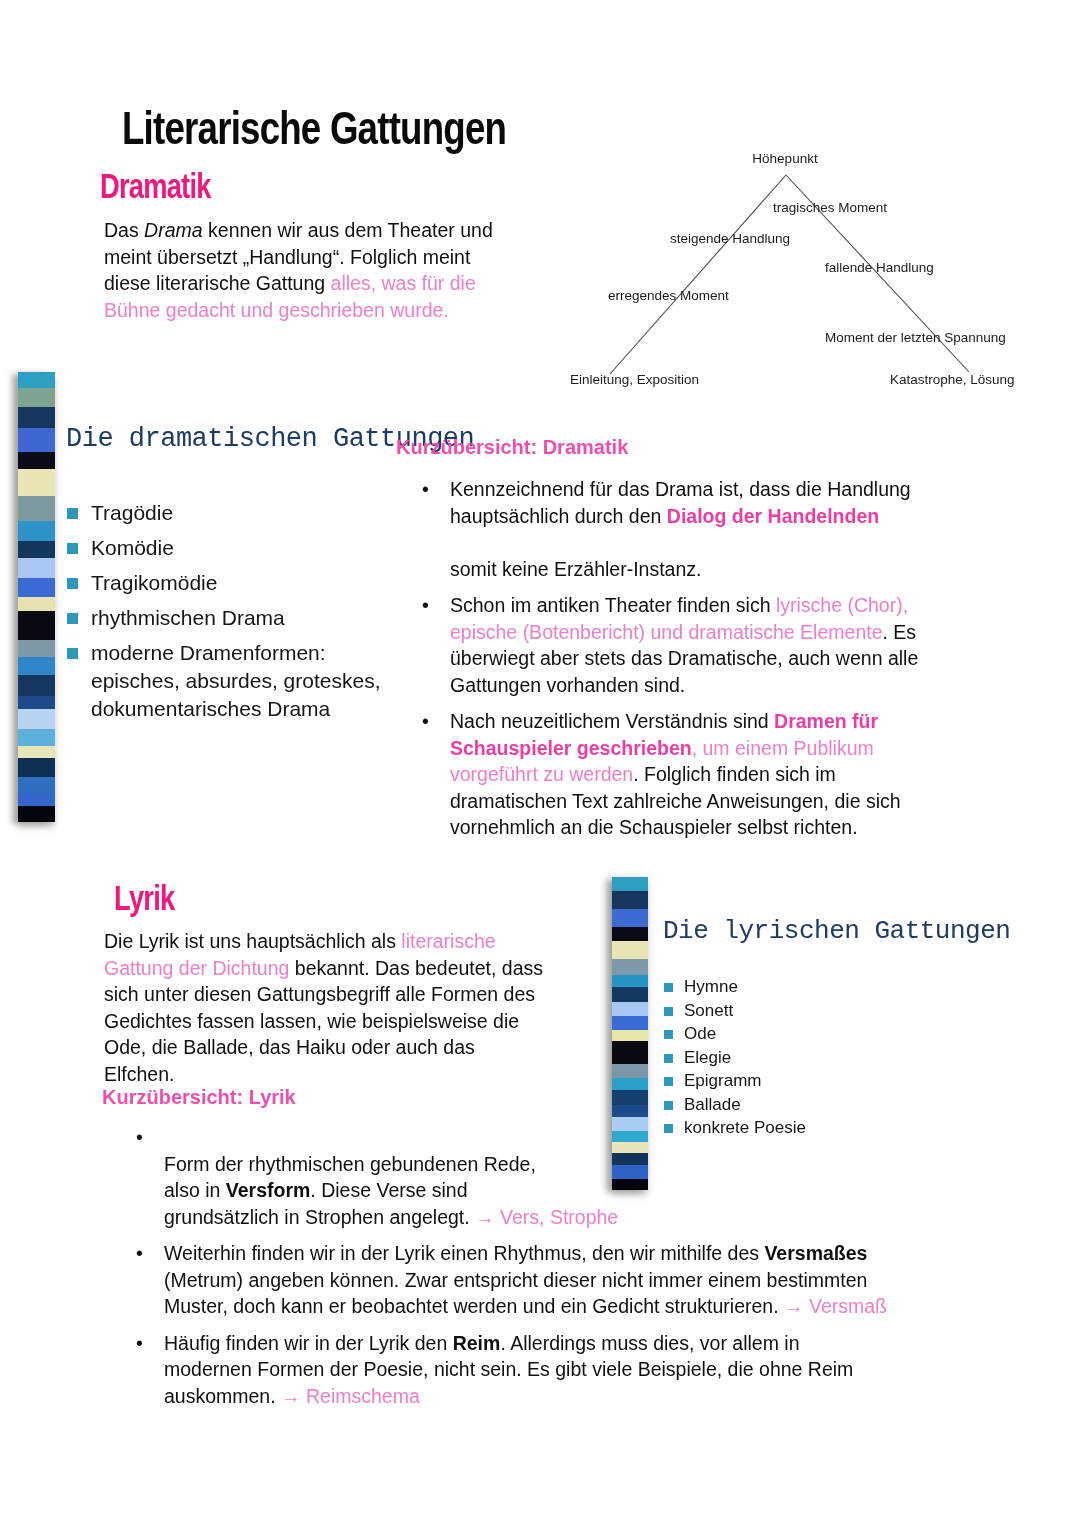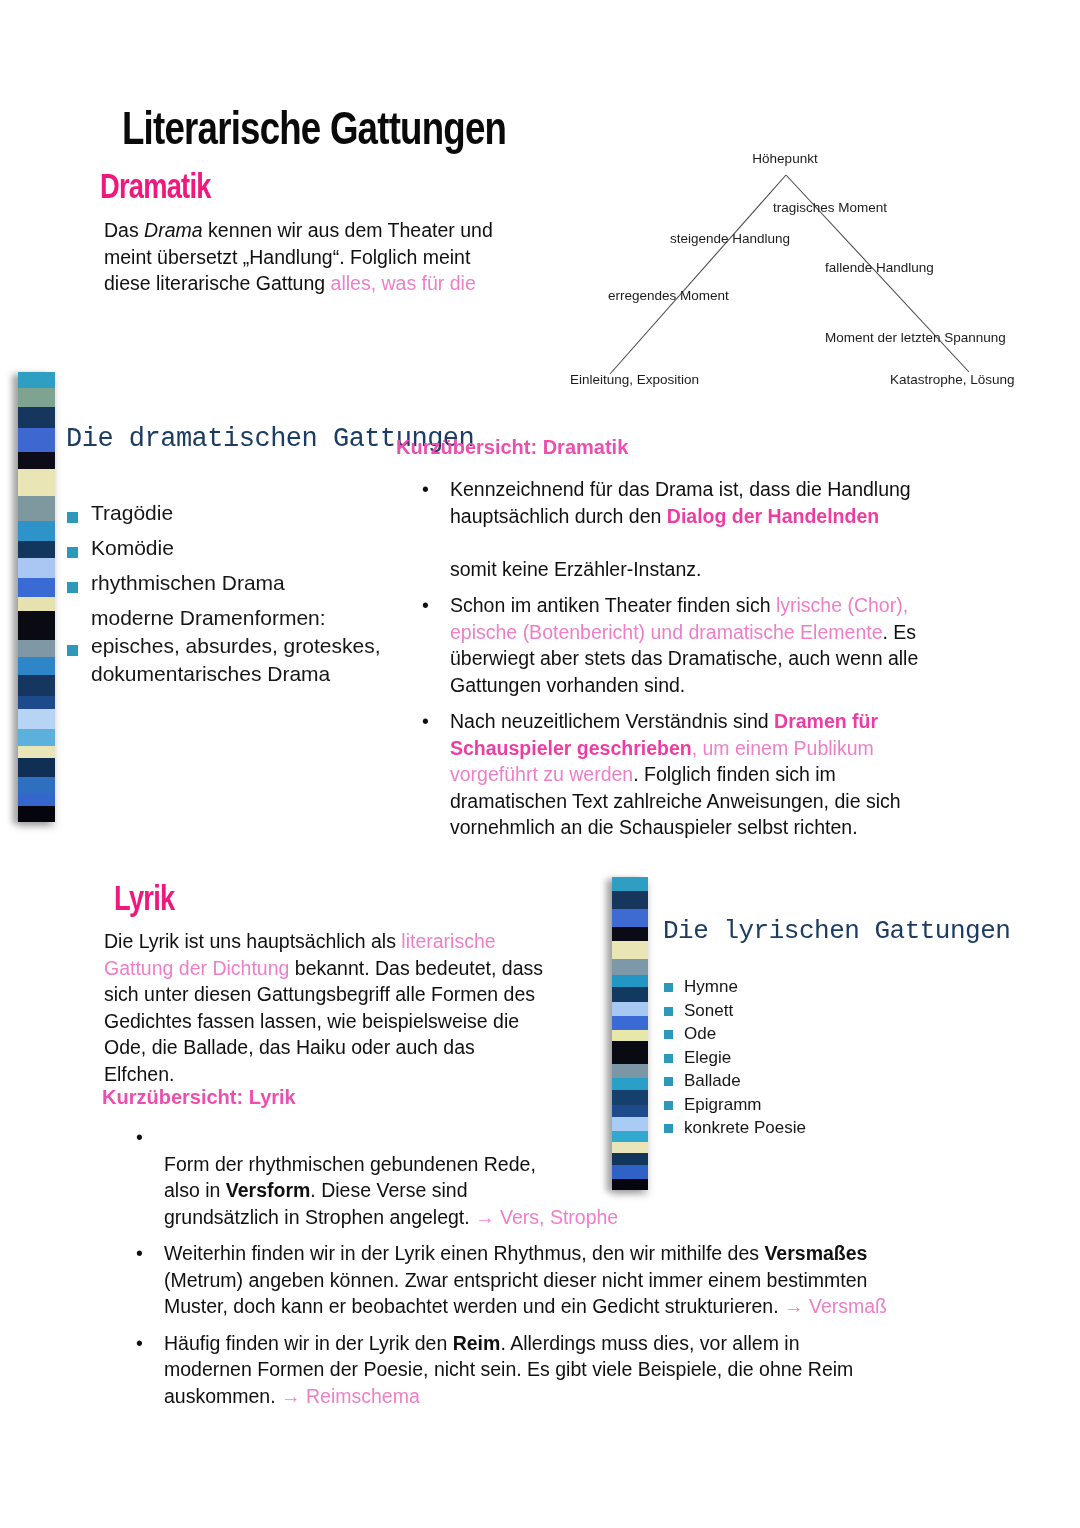--- a/index.html
+++ b/index.html
@@ -18,21 +18,21 @@
   .kurz { font-size:20px; font-weight:bold; color:var(--kurz-pink); white-space:nowrap; }
 
   .slide-head { font-family:Liberation Mono, monospace; color:var(--heading-navy); letter-spacing:-0.5px; white-space:nowrap; }
   .slide-head.left  { font-size:27px; }
   .slide-head.right { font-size:26px; }
 
   ul { list-style:none; }
 
   .slide-list li { display:flex; align-items:flex-start; }
   .slide-list.left  { width:350px; font-size:21px; line-height:28px; color:#161616; }
-  .slide-list.left  li { margin-bottom:7px;align-items:center; }
+  .slide-list.left  li { margin-bottom:7px; }
   .slide-list.left  .sq { width:11px; height:11px; margin:9px 13px 0 0; }
   .slide-list.right { width:300px; font-size:17px; line-height:22.5px; color:#161616; }
   .slide-list.right li { margin-bottom:1px; }
   .slide-list.right .sq { width:9px; height:9px; margin:7px 11px 0 0; }
   .sq { background:var(--bullet-teal); flex:none; }
 
   .bullets li { display:flex; margin-bottom:10px; }
   .bullets .dot { width:28px; flex:none; font-size:19.5px; line-height:26.5px; }
   .bullets .btxt { flex:1; }
 
@@ -54,21 +54,21 @@
 <div class="page">
 
   <div class="abs" style="left:122px; top:100px;">
     <div class="headline page-title">Literarische Gattungen</div>
   </div>
 
   <div class="abs" style="left:100px; top:166px;">
     <div class="headline sec-head">Dramatik</div>
   </div>
 
-  <div class="abs body-text" style="left:104px; top:217px; width:470px;"><span>Das </span><span class="seg-i">Drama</span><span> kennen wir aus dem Theater und</span><br><span>meint übersetzt „Handlung“. Folglich meint</span><br><span>diese literarische Gattung </span><span class="seg-pink">alles, was für die</span><br></div>
+  <div class="abs body-text" style="left:104px; top:217px; width:470px;"><span>Das </span><span class="seg-i">Drama</span><span> kennen wir aus dem Theater und</span><br><span>meint übersetzt „Handlung“. Folglich meint</span><br><span>diese literarische Gattung </span><span class="seg-pink">alles, was für die</span><br><span class="seg-pink">Bühne gedacht und geschrieben wurde.</span></div>
 
   <svg class="abs" style="left:553px; top:135px;" width="480" height="262" viewBox="0 0 480 262">
       <line x1="233" y1="40" x2="57" y2="239" class="pyramid-line"></line>
       <line x1="233" y1="40" x2="416" y2="237" class="pyramid-line"></line>
       <text x="232" y="28" text-anchor="middle" class="pyramid-label">Höhepunkt</text>
       <text x="220" y="77" class="pyramid-label">tragisches Moment</text>
       <text x="117" y="108" class="pyramid-label">steigende Handlung</text>
       <text x="272" y="137" class="pyramid-label">fallende Handlung</text>
       <text x="55" y="165" class="pyramid-label">erregendes Moment</text>
       <text x="272" y="207" class="pyramid-label">Moment der letzten Spannung</text>
@@ -110,20 +110,24 @@
       <li>
         <span class="sq"></span>
         <span class="txt">Tragödie</span>
       </li>
 
       <li>
         <span class="sq"></span>
         <span class="txt">Komödie</span>
       </li>
 
+      <li>
+        <span class="sq"></span>
+        <span class="txt">Tragikomödie</span>
+      </li>
 
 
       <li>
         <span class="sq"></span>
         <span class="txt">rhythmischen Drama</span>
       </li>
 
       <li>
         <span class="sq"></span>
         <span class="txt">moderne Dramenformen: episches, absurdes, groteskes, dokumentarisches Drama</span>
@@ -197,28 +201,28 @@
         <span class="txt">Ode</span>
       </li>
 
       <li>
         <span class="sq"></span>
         <span class="txt">Elegie</span>
       </li>
 
       <li>
         <span class="sq"></span>
+        <span class="txt">Epigramm</span>
+      </li>
+
+      <li>
+        <span class="sq"></span>
         <span class="txt">Ballade</span>
       </li>
 
-      <li>
-        <span class="sq"></span>
-        <span class="txt">Epigramm</span>
-      </li>
-
 
       <li>
         <span class="sq"></span>
         <span class="txt">konkrete Poesie</span>
       </li>
     </ul>
 
   <div class="abs kurz" style="left:102px; top:1086px;">Kurzübersicht: Lyrik</div>
 
   <ul class="abs bullets body-text" style="left:136px; top:1124px; width:890px;">

